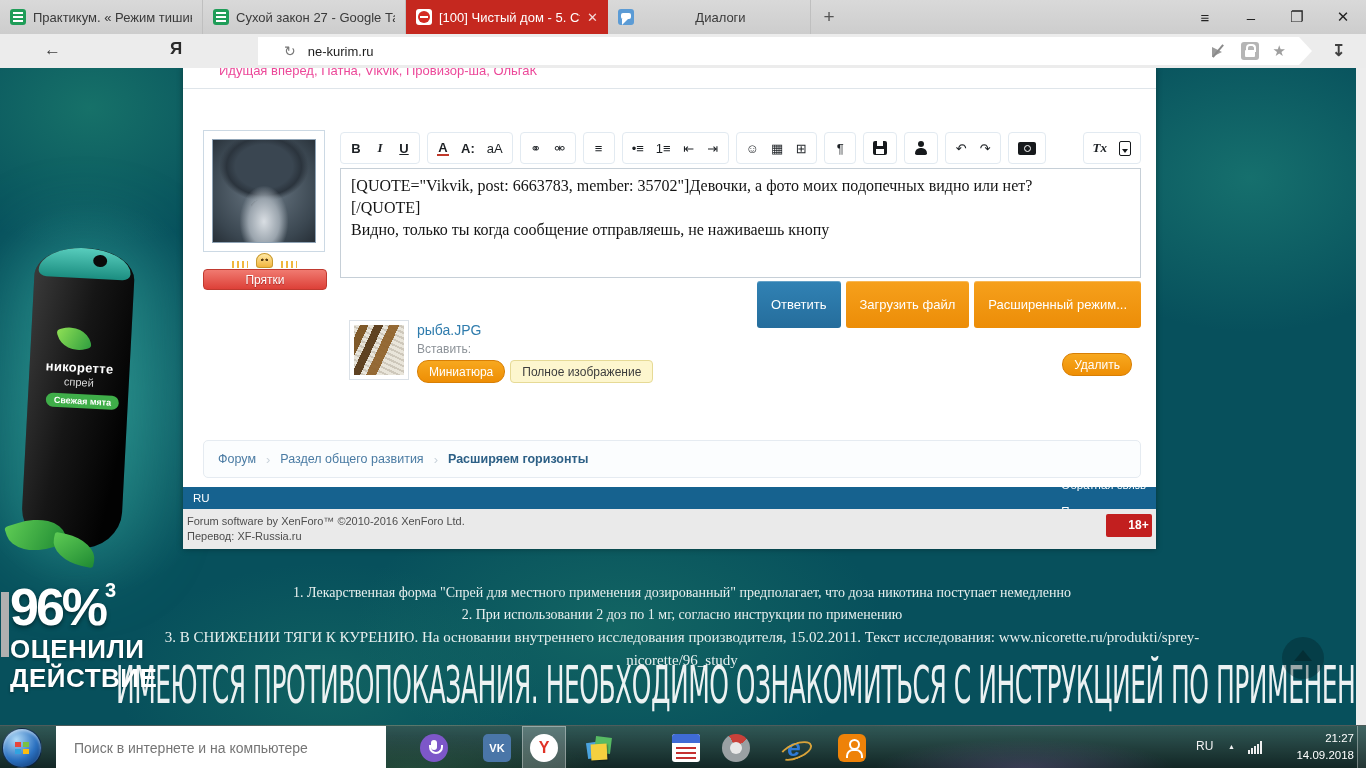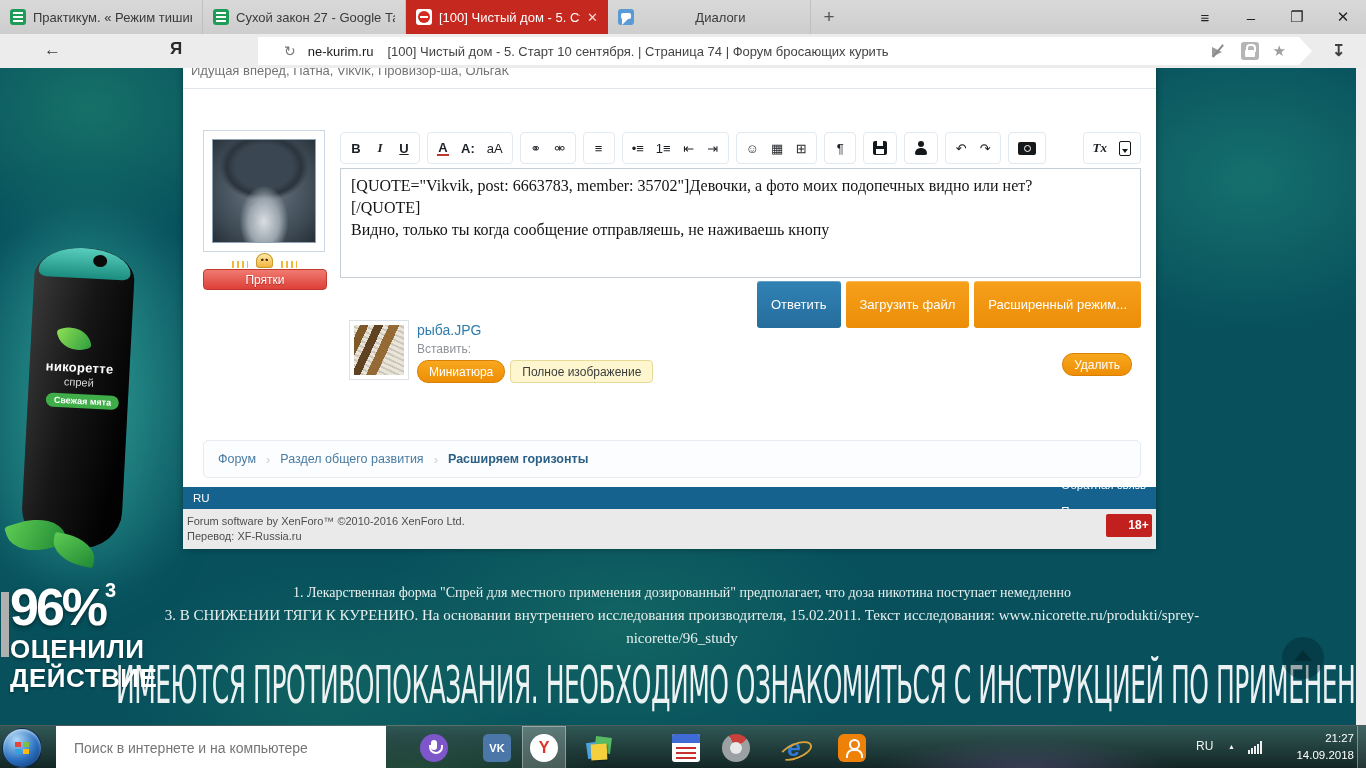--- a/index.html
+++ b/index.html
@@ -95,21 +95,21 @@
       font-family:"DejaVu Sans",sans-serif;font-size:25px;letter-spacing:-.5px;
       color:rgba(255,255,255,.92);transform:scale(1,2.05);transform-origin:center top;}
   #scrolltop{position:absolute;left:1282px;top:569px;width:42px;height:42px;border-radius:50%;
       background:rgba(2,28,33,.35);}
   #scrolltop::after{content:"";position:absolute;left:12px;top:13px;
       border:9px solid transparent;border-bottom:11px solid rgba(3,36,42,.6);border-top:none;}
 
   
   #content{position:absolute;left:183px;top:68px;width:973px;height:481px;background:#fff;z-index:10;
       box-shadow:0 0 6px rgba(0,0,0,.35);}
-  .typing{position:absolute;left:8px;top:0;height:16px;overflow:hidden;font-size:13px;color:#737373;}
+  .typing{position:absolute;left:36px;top:0;height:16px;overflow:hidden;font-size:13px;color:#ec4899;}
   .typing span{display:block;margin-top:-5px;}
   .topdivider{position:absolute;left:0;top:20px;width:100%;border-top:1px solid #dfe5ea;}
   .avatar-cell{position:absolute;left:20px;top:62px;width:122px;}
   .avatar-frame{border:1px solid #ccd9e4;padding:8px;background:#fff;}
   .avatar{width:102px;height:102px;border:1px solid #8fa3b5;
       background:
         radial-gradient(34px 50px at 50% 80%,#d9dee3 0%,#9aa4ad 45%,transparent 72%),
         radial-gradient(16px 9px at 47% 64%,#232a31 0 60%,transparent 61%),
         radial-gradient(52px 40px at 50% 26%,#3a4651 0 55%,#2b343d 72%,transparent 86%),
         radial-gradient(80px 80px at 50% 48%,#6d7b87,#3a4650 68%,#20272e);}
@@ -251,20 +251,21 @@
   </div>
   <div class="mint m1"></div>
   <div class="mint m2"></div>
   <div class="stat">
     <div><span class="big">96%</span><sup>3</sup></div>
     <div class="s1">ОЦЕНИЛИ</div>
     <div class="s2">ДЕЙСТВИЕ</div>
   </div>
   <div class="disclaimers">
     <div class="disc1">1. Лекарственная форма "Спрей для местного применения дозированный" предполагает, что доза никотина поступает немедленно</div>
+    <div class="disc2">2. При использовании 2 доз по 1 мг, согласно инструкции по применению</div>
     <div class="disc3">3. В СНИЖЕНИИ ТЯГИ К КУРЕНИЮ. На основании внутреннего исследования производителя, 15.02.2011. Текст исследования: www.nicorette.ru/produkti/sprey-nicorette/96_study</div>
   </div>
   <div class="warning">ИМЕЮТСЯ ПРОТИВОПОКАЗАНИЯ. НЕОБХОДИМО ОЗНАКОМИТЬСЯ С ИНСТРУКЦИЕЙ ПО ПРИМЕНЕНИЮ</div>
   <div id="scrolltop"></div>
 </div>
 
 <div id="content">
   <div class="typing">
       <span>Идущая вперед, Патна, Vikvik, Провизор-ша, ОльгаК</span>
     </div>
@@ -408,21 +409,20 @@
       <div class="winbtn">❐</div>
       <div class="winbtn">✕</div>
     </div>
   </div>
   <div id="toolbar">
     <span id="back" class="navbtn">←</span>
     <span id="ylogo">Я</span>
     <div id="addressbar">
       <span class="refresh">↻</span>
       <span class="addr-domain">ne-kurim.ru</span>
-      <span class="addr-title">[100] Чистый дом - 5. Старт 10 сентября. | Страница 74 | Форум бросающих курить</span>
       <span class="addr-icons">
         <span class="turbo"></span>
         <span class="lockbox"></span>
         <span class="star">★</span>
       </span>
     </div>
     <span id="download">↧</span>
   </div>
 </div>
 

